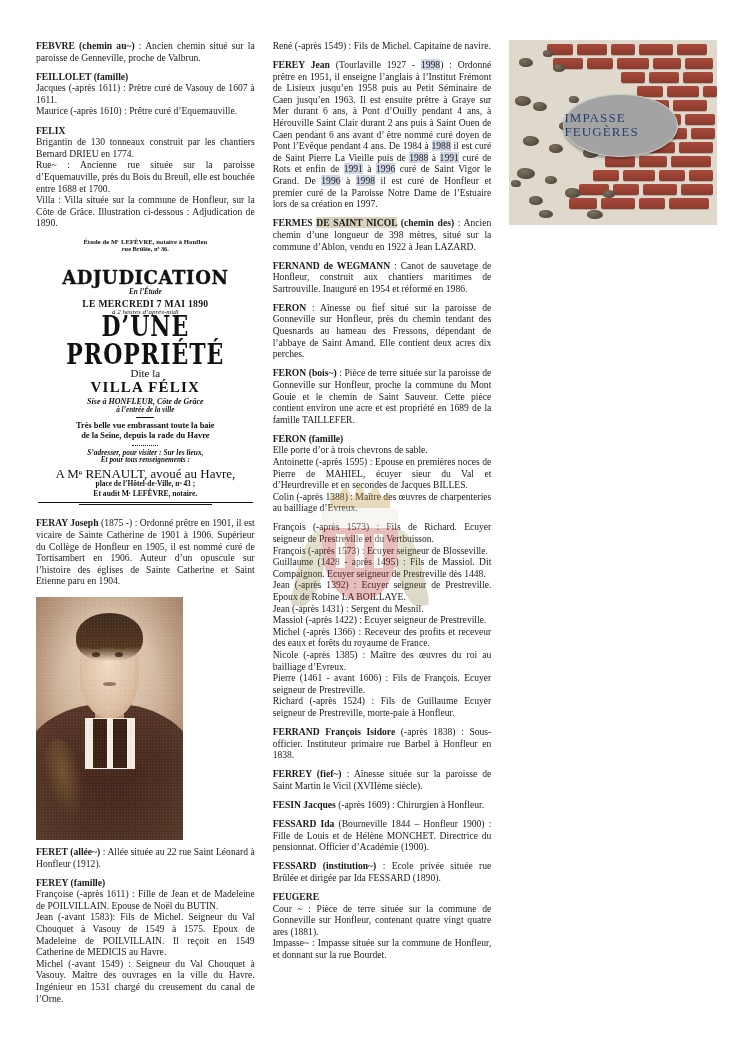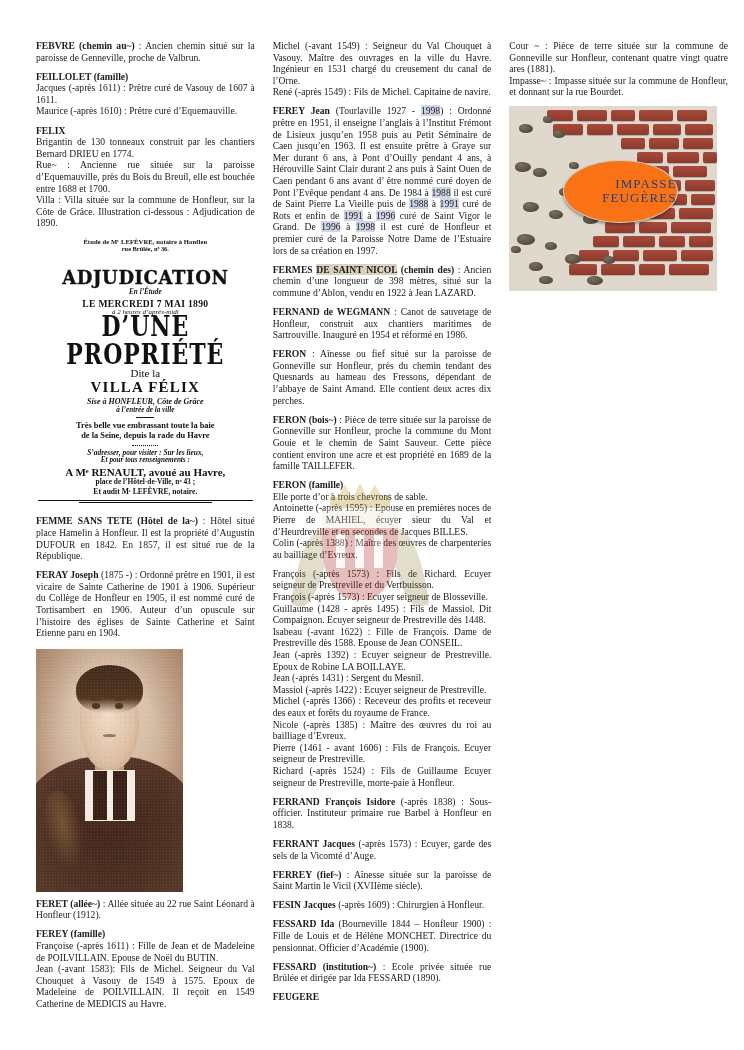--- a/index.html
+++ b/index.html
@@ -62,21 +62,21 @@
   .p-villa{font-size:15px;font-weight:bold;letter-spacing:1.2px;margin-bottom:2px;}
   .p-sise{font-size:8px;font-style:italic;font-weight:bold;}
   .p-sise2{font-size:7.2px;font-style:italic;font-weight:bold;margin-bottom:3px;}
   .p-rule{
     width:18px;height:0;border-top:1.6px solid #111;margin:3px auto 3px auto;
   }
   .p-vue{font-size:8.4px;font-weight:bold;line-height:1.2;}
   .p-dot{width:26px;height:0;border-top:1px dotted #111;margin:4px auto 3px auto;}
   .p-adr{font-size:7.4px;font-style:italic;font-weight:bold;}
   .p-adr2{font-size:7.2px;font-style:italic;font-weight:bold;margin-bottom:2px;}
-  .p-ren{font-size:11px;font-weight:bold;}
+  .p-ren{font-size:13px;font-weight:normal;}
   .p-ren2{font-size:7.4px;font-weight:bold;}
   .p-ren3{font-size:7.6px;font-weight:bold;margin-top:2px;}
   .p-bottom{margin-top:4px;}
   .p-bottom .b1{border-top:1.4px solid #111;width:100%;}
   .p-bottom .b2{border-top:1px solid #111;width:62%;margin:1.4px auto 0 auto;}
 
   
   .mk{background:#cfd6e6;}
   .mk-w{background:#d9d2bf;}
 
@@ -175,25 +175,25 @@
   .ps-flint{
     position:absolute;inset:0;
   }
   .ps-flint i{
     position:absolute;display:block;
     background:radial-gradient(ellipse at 35% 30%, #7b6f5e, #463d31);
     border-radius:45% 55% 50% 48%;
   }
   .ps-oval{
     position:absolute;left:26%;top:29%;width:54%;height:33%;
-    background:#f97316;
+    background:#a3a3a3;
     border:1.6px solid #cfcfc8;
     border-radius:50%;
     box-shadow:0 2px 3px rgba(0,0,0,.35);
-    display:flex;flex-direction:column;align-items:flex-end;justify-content:center;
+    display:flex;flex-direction:column;align-items:flex-start;justify-content:center;
     color:#26406e;
     font-family:"Liberation Serif","DejaVu Serif",serif;
     line-height:1.12;
   }
   .ps-l1{font-size:13px;letter-spacing:1.1px;}
   .ps-l2{font-size:13px;letter-spacing:1.1px;}
 
   
   .watermark{
     position:absolute;left:300px;top:470px;width:120px;height:165px;
@@ -283,23 +283,20 @@
       <div class="p-adr2">Et pour tous renseignements :</div>
       <div class="p-ren">A Mᵉ RENAULT, avoué au Havre,</div>
       <div class="p-ren2">place de l’Hôtel-de-Ville, nᵒ 43 ;</div>
       <div class="p-ren3">Et audit Mᵉ LEFÈVRE, notaire.</div>
       <div class="p-bottom">
         <div class="b1"></div>
         <div class="b2"></div>
       </div>
     </div>
 
-    <div class="blk">
-      <span class="hw">FEMME SANS TETE (Hôtel de la~)</span><span> : Hôtel situé place Hamelin à Honfleur. Il est la propriété d’Augustin DUFOUR en 1842.  En 1857, il est situé rue de la République.</span>
-    </div>
 
     <div class="blk">
       <span class="hw">FERAY Joseph</span><span> (1875 -) : Ordonné prêtre en 1901, il est vicaire de Sainte Catherine de 1901 à 1906. Supérieur du Collège de Honfleur en 1905, il est nommé curé de Tortisambert en 1906. Auteur d’un opuscule sur l’histoire des églises de Sainte Catherine et Saint Etienne paru en 1904.</span>
     </div>
 
     <div class="photo-portrait">
       <div class="pp-bg"></div>
       <div class="pp-body"></div>
       <div class="pp-shoulderL"></div>
       <div class="pp-neck"></div>
@@ -352,37 +349,33 @@
       <p><span class="hw">FERON (famille)</span></p>
       <p><span>Elle porte d’or à trois chevrons de sable.</span></p>
       <p><span class="sub">Antoinette</span><span> (-après 1595) : Epouse en premières noces de Pierre de MAHIEL, écuyer sieur du Val et d’Heurdreville et en secondes de Jacques BILLES.</span></p>
       <p><span class="sub">Colin</span><span> (-après 1388) : Maître des œuvres de charpenteries au bailliage d’Evreux.</span></p>
     </div>
 
     <div class="blk">
       <p><span class="sub">François</span><span> (-après 1573) : Fils de Richard. Ecuyer seigneur de Prestreville et du Vertbuisson.</span></p>
       <p><span class="sub">François</span><span> (-après 1573) : Ecuyer seigneur de Blosseville.</span></p>
       <p><span class="sub">Guillaume</span><span> (1428 - après 1495) : Fils de Massiol. Dit Compaignon. Ecuyer seigneur de Prestreville dès 1448.</span></p>
-      <p><span class="sub">Isabeau</span><span> (-avant 1622) : Fille de François. Dame de Prestreville dès 1588. Epouse de Jean CONSEIL.</span></p>
       <p><span class="sub">Jean</span><span> (-après 1392) : Ecuyer seigneur de Prestreville. Epoux de Robine LA BOILLAYE.</span></p>
       <p><span class="sub">Jean</span><span> (-après 1431) : Sergent du Mesnil.</span></p>
       <p><span class="sub">Massiol</span><span> (-après 1422) : Ecuyer seigneur de Prestreville.</span></p>
       <p><span class="sub">Michel</span><span> (-après 1366) : Receveur des profits et receveur des eaux et forêts du royaume de France.</span></p>
       <p><span class="sub">Nicole</span><span> (-après 1385) : Maître des œuvres du roi au bailliage d’Evreux.</span></p>
       <p><span class="sub">Pierre</span><span> (1461 - avant 1606) : Fils de François. Ecuyer seigneur de Prestreville.</span></p>
       <p><span class="sub">Richard</span><span> (-après 1524) : Fils de Guillaume Ecuyer seigneur de Prestreville, morte-paie à Honfleur.</span></p>
     </div>
 
     <div class="blk">
       <span class="hw">FERRAND François Isidore</span><span> (-après 1838) : Sous-officier. Instituteur primaire rue Barbel à Honfleur en 1838.</span>
     </div>
 
-    <div class="blk">
-      <span class="hw">FERRANT Jacques</span><span> (-après 1573)  : Ecuyer, garde des sels de la Vicomté d’Auge.</span>
-    </div>
 
     <div class="blk">
       <span class="hw">FERREY (fief~)</span><span> : Aînesse située sur la paroisse de Saint Martin le Vicil (XVIIème siècle).</span>
     </div>
 
     <div class="blk">
       <span class="hw">FESIN Jacques</span><span> (-après 1609) : Chirurgien à Honfleur.</span>
     </div>
 
     <div class="blk">

